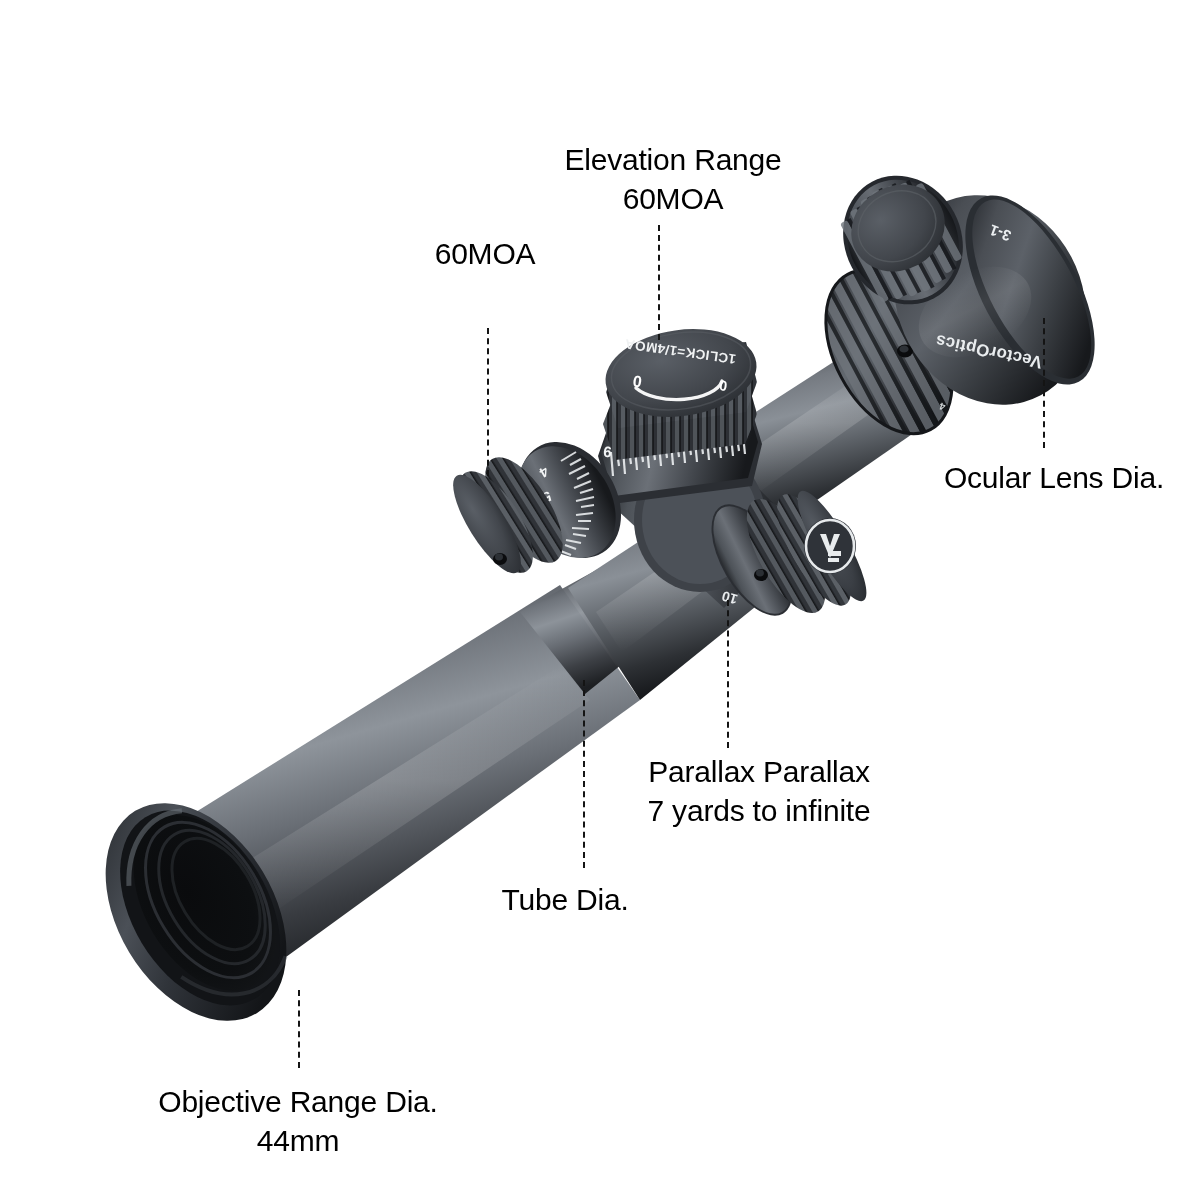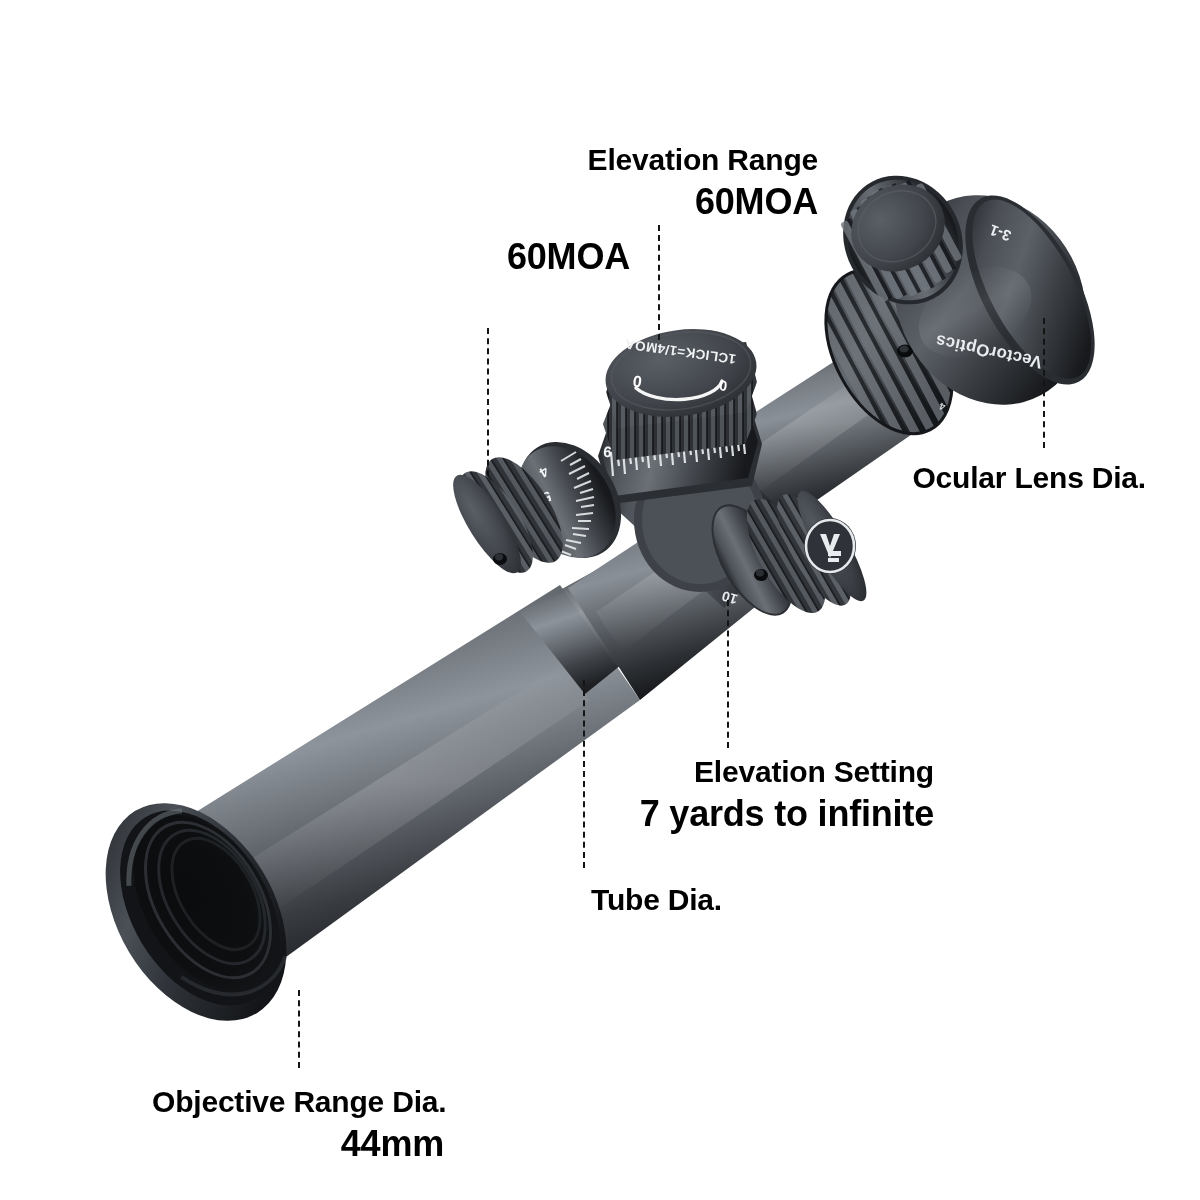--- a/index.html
+++ b/index.html
@@ -11,29 +11,29 @@
   }
   #stage {
     position: relative;
     width: 1200px; height: 1200px;
     background: #ffffff;
   }
 
   
   .callout {
     position: absolute;
-    text-align: right;
+    text-align: center;
     color: #000000;
-    font-weight: bold;
+    font-weight: normal;
     line-height: 1.30;
     letter-spacing: -0.2px;
     white-space: nowrap;
   }
   .callout .l1 { display: block; font-size: 30px; }
-  .callout .l2 { display: block; font-size: 36px; }
+  .callout .l2 { display: block; font-size: 30px; }
 
   
   .leader {
     position: absolute;
     border-left: 2px dashed #141414;
     width: 0;
   }
 
   
   #scope {
@@ -459,30 +459,30 @@
 
   <div class="callout" style="left:528px; top:140px; width:290px;">
     <span class="l1">Elevation Range</span>
     <span class="l2">60MOA</span>
   </div>
 
   <div class="callout" style="left:340px; top:234px; width:290px;">
     <span class="l2">60MOA</span>
   </div>
 
-  <div class="callout" style="left:852px; top:458px; width:294px;">
+  <div class="callout" style="left:907px; top:458px; width:294px;">
     <span class="l1">Ocular Lens Dia.</span>
   </div>
 
   <div class="callout" style="left:584px; top:752px; width:350px;">
-    <span class="l1">Elevation Setting</span>
+    <span class="l1">Parallax Parallax</span>
     <span class="l2">7 yards to infinite</span>
   </div>
 
-  <div class="callout" style="left:432px; top:880px; width:290px;">
+  <div class="callout" style="left:420px; top:880px; width:290px;">
     <span class="l1">Tube Dia.</span>
   </div>
 
   <div class="callout" style="left:152px; top:1082px; width:292px;">
     <span class="l1">Objective Range Dia.</span>
     <span class="l2">44mm</span>
   </div>
 
 </div>
 

